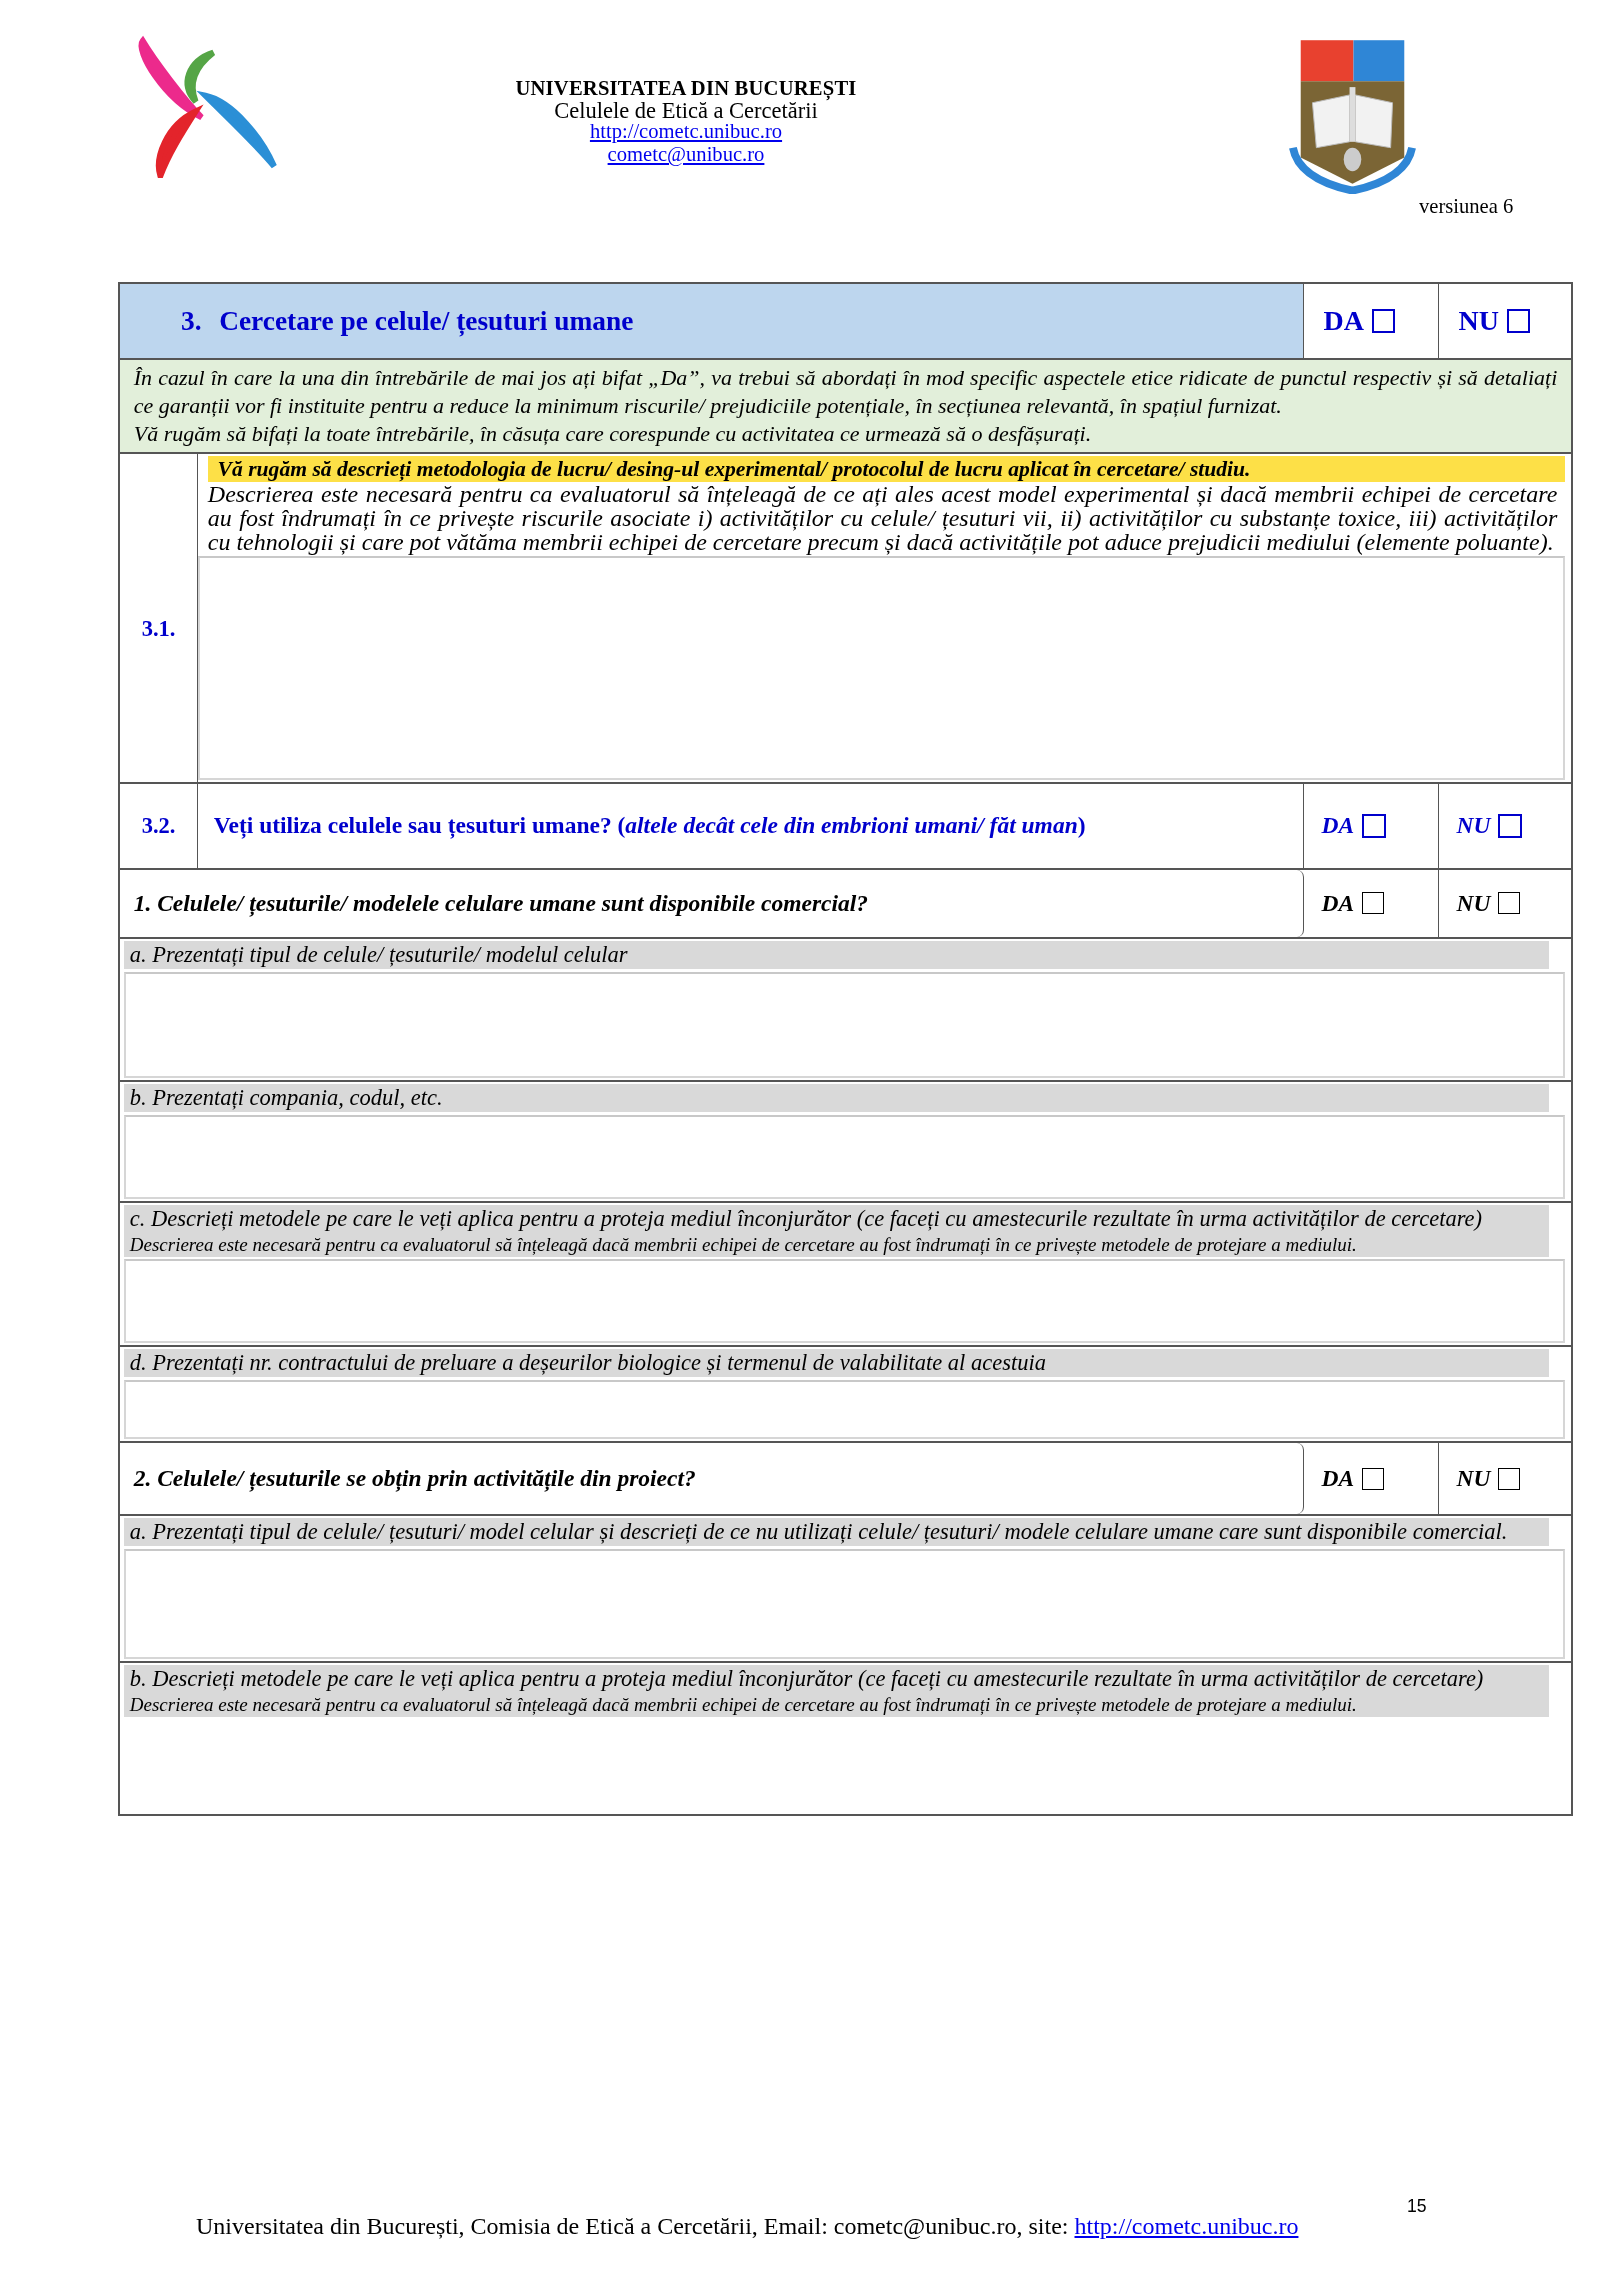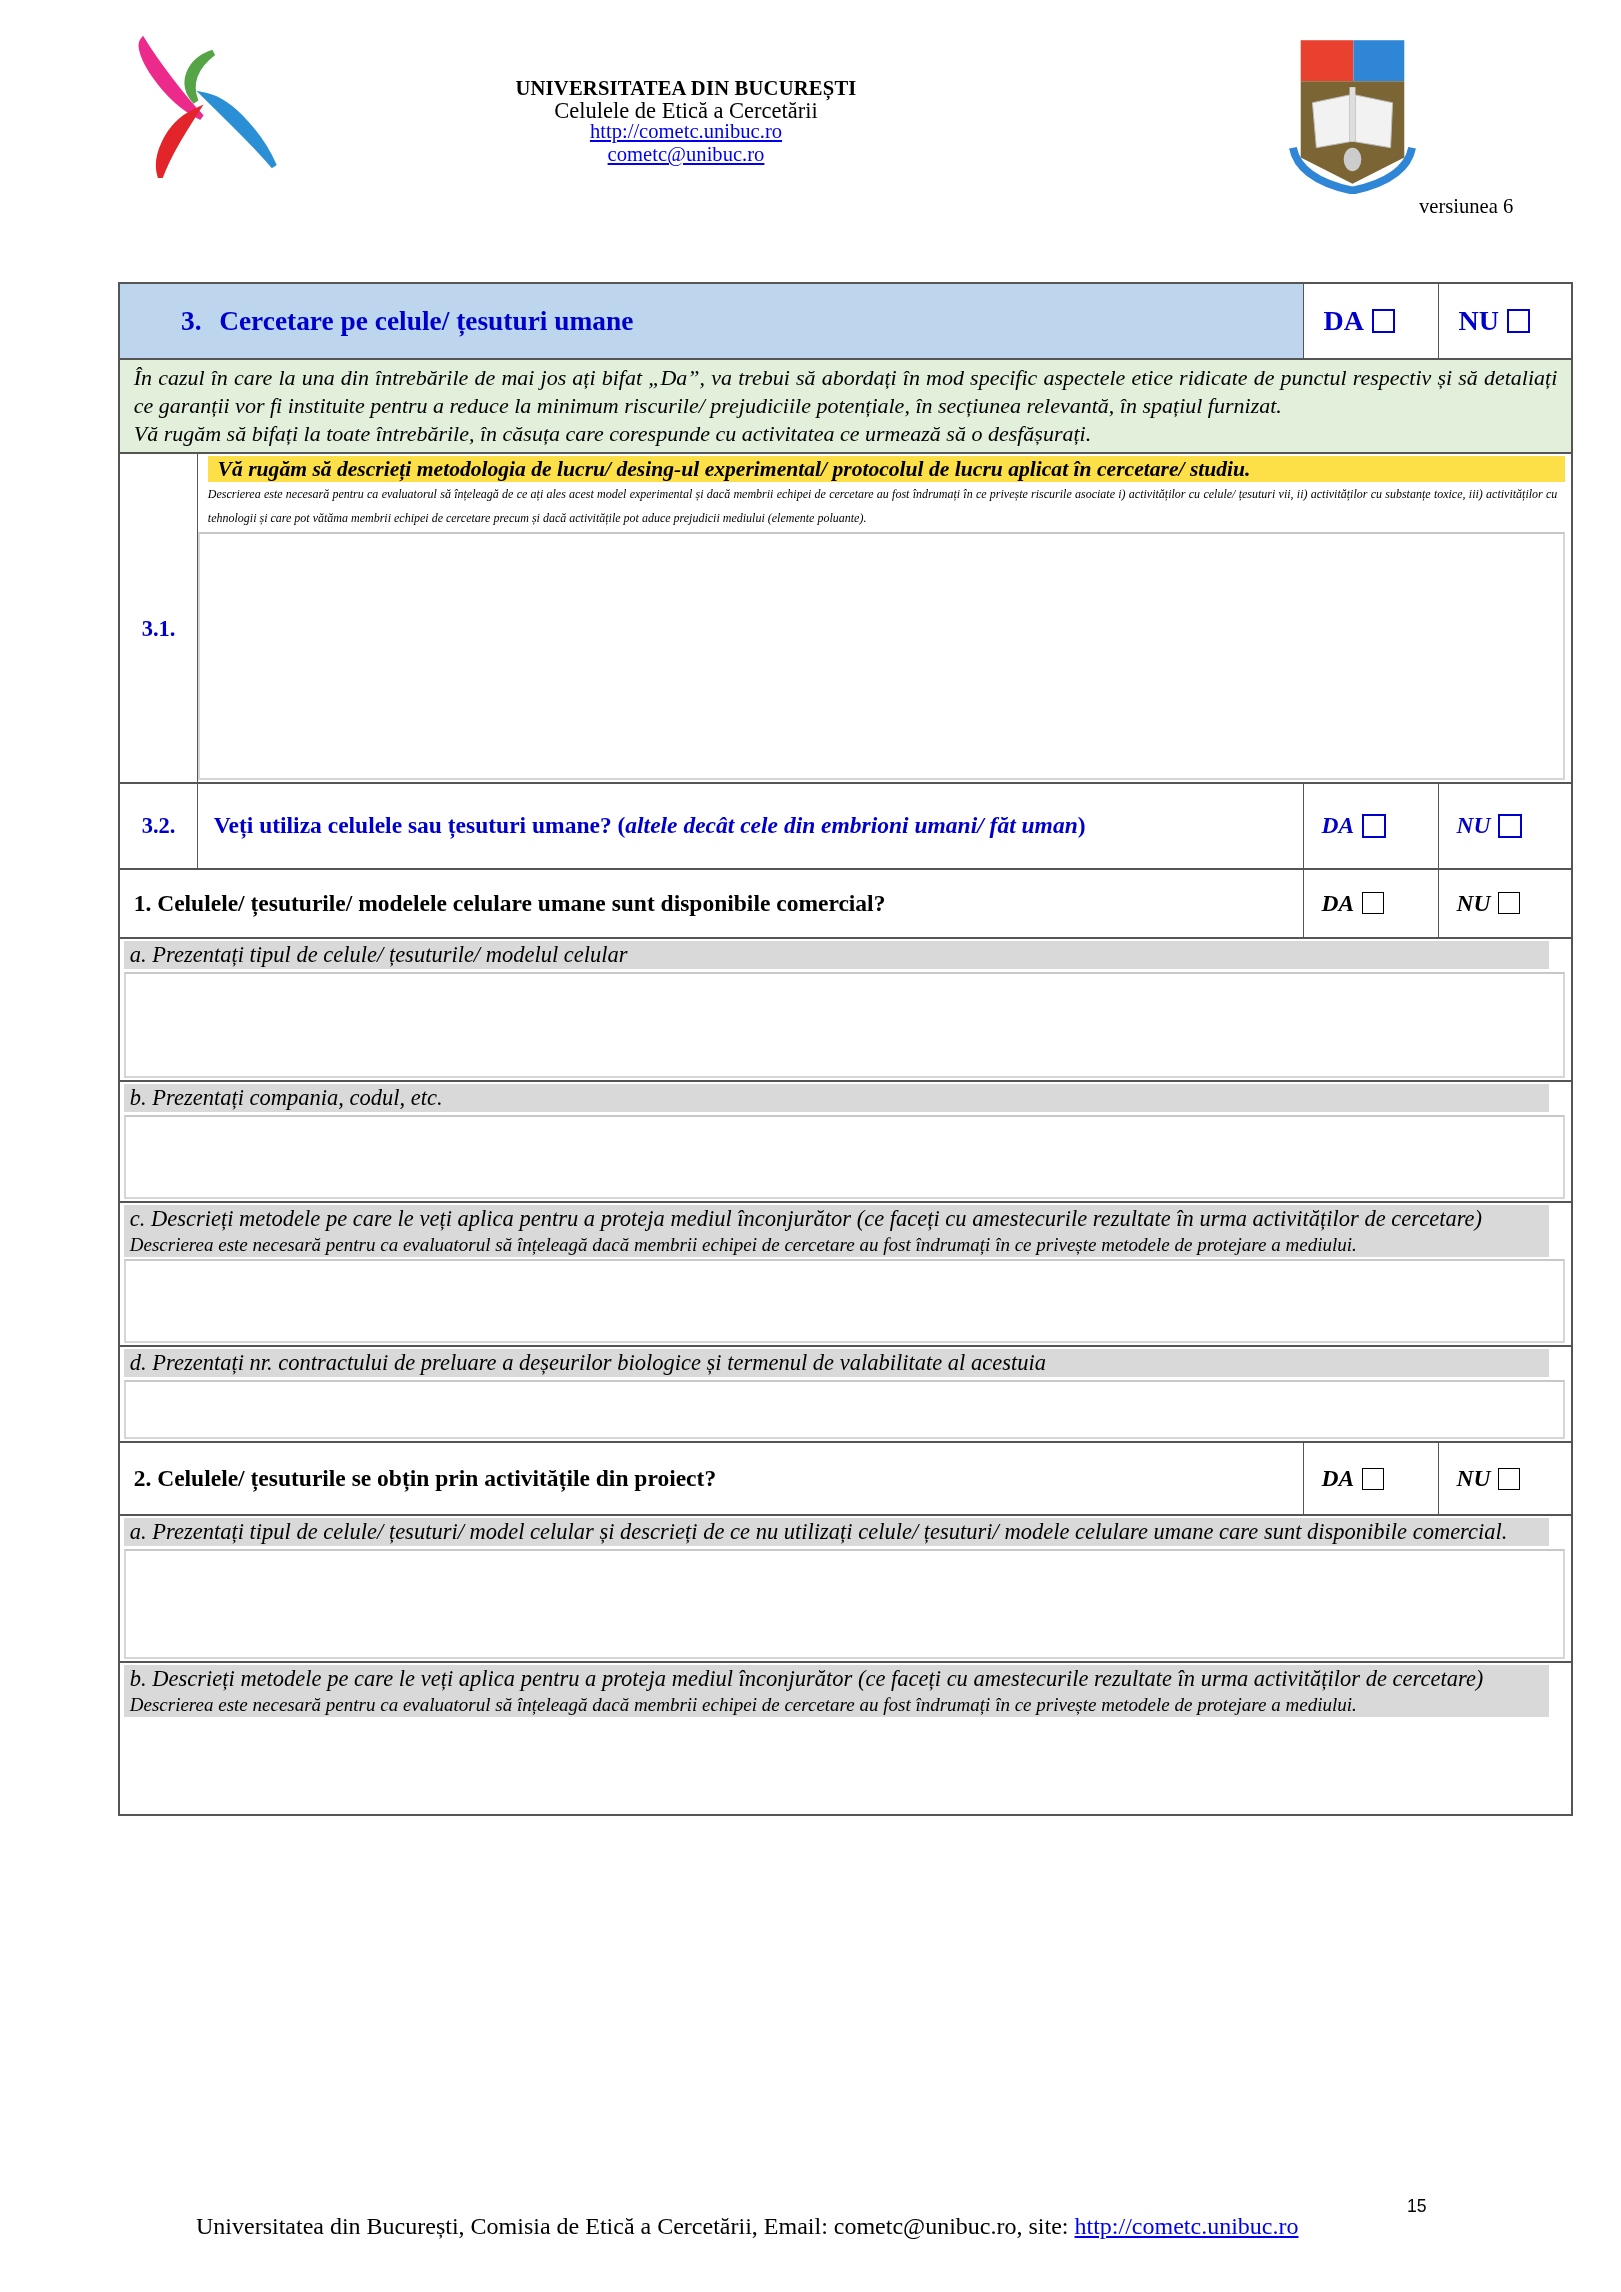--- a/index.html
+++ b/index.html
@@ -26,34 +26,34 @@
   .yn-cell:last-child { border-right:none; flex:1; }
   .cb { display:inline-block; width:23.5px; height:23.5px; border:2px solid #0000cc; margin-left:7.8px; box-sizing:border-box; vertical-align:middle; cursor:pointer; }
   .cb.black { border-color:#000; width:21.6px; height:21.6px; border-width:1.5px; }
 
   .intro { background:#e2efda; padding:3.9px 13.7px 3.9px 13.7px; font-style:italic; font-size:22px; line-height:28px; text-align:justify; }
 
   .r31 { display:flex; height:330px; }
   .r31 .lbl { flex:0 0 78px; border-right:1.5px solid #555; display:flex; align-items:center; justify-content:center; color:#0000cc; font-weight:bold; font-size:22.5px; padding-top:21.6px; box-sizing:border-box; }
   .r31 .body { flex:1; padding:2px 5.9px 0 0; box-sizing:border-box; display:flex; flex-direction:column; }
   .r31 .q { background:#fde047; font-weight:bold; font-style:italic; font-size:21.6px; padding:0 9.8px; margin-left:9.8px; line-height:26.5px; }
-  .r31 .d { font-style:italic; font-size:12px; line-height:24px; text-align:justify; padding:0 7.8px 0 9.8px; }
+  .r31 .d { font-style:italic; font-size:24px; line-height:24px; text-align:justify; padding:0 7.8px 0 9.8px; }
   .answer { border:2.9px solid #d6d6d6; border-top-color:#c8c8c8; background:#fff; box-sizing:border-box; }
   .r31 .answer { flex:1; margin:2px 0 2px 0; width:100%; }
 
   .r32 { display:flex; height:86px; }
   .r32 .lbl { flex:0 0 78px; border-right:1.5px solid #555; display:flex; align-items:center; justify-content:center; color:#0000cc; font-weight:bold; font-size:22.5px; box-sizing:border-box; }
   .r32 .q { flex:0 0 1106px; border-right:1.5px solid #555; display:flex; align-items:center; padding-left:15.7px; box-sizing:border-box; color:#0000cc; font-weight:bold; font-size:23.5px; }
   .r32 .q i { font-weight:bold; }
   .yn-it { flex:0 0 135px; border-right:1.5px solid #555; display:flex; align-items:center; padding-left:17.6px; box-sizing:border-box; font-weight:bold; font-style:italic; font-size:23.5px; }
   .yn-it:last-child { border-right:none; flex:1; }
   .yn-it.blue { color:#0000cc; }
 
   .qrow { display:flex; height:69px; }
-  .qrow .q { flex:0 0 1184px; border-right:1.5px solid #555; display:flex; align-items:center; padding-left:13.7px; box-sizing:border-box; font-weight:bold; font-size:23.5px; }
+  .qrow .q { flex:0 0 1184px; border-right:1.5px solid #555; display:flex; align-items:center; padding-left:13.7px; box-sizing:border-box; font-weight:bold; font-style:italic; font-size:23.5px;border-radius:7px; }
 
   .sub { padding:2px 5.9px 2px 3.9px; box-sizing:border-box; }
   .sub .hd { background:#d9d9d9; font-style:italic; font-size:22.5px; line-height:28px; padding:0 5.9px; margin-right:15.7px; text-align:justify; }
   .sub .hd .small { font-size:19px; line-height:24px; display:block; }
   .sub .answer { width:100%; margin-top:2.9px; }
 
   
   .page-num { position:absolute; left:1407px; top:2196px; font-family:"Liberation Sans", "DejaVu Sans", sans-serif; font-size:17.6px; }
   .footer { position:absolute; left:196px; top:2213px; font-size:24px; }
   .footer a { color:#0000ee; text-decoration:underline; }

